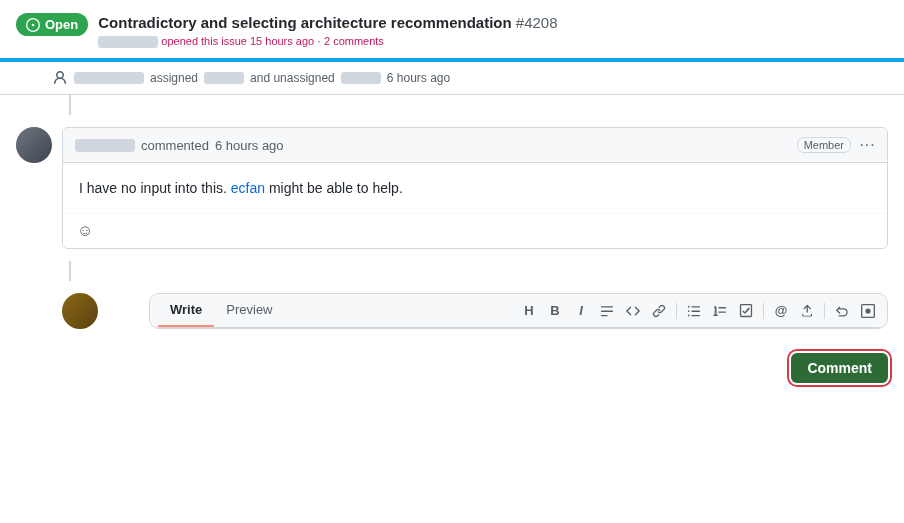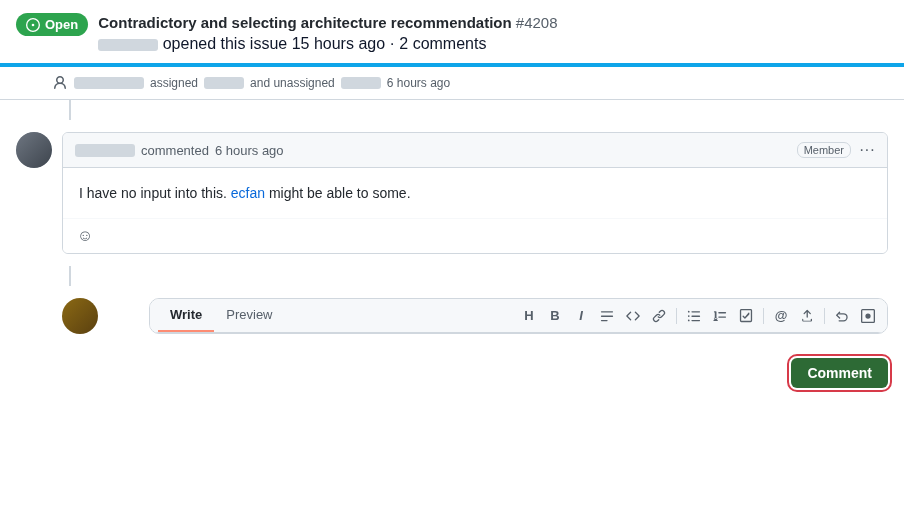--- a/index.html
+++ b/index.html
@@ -35,22 +35,22 @@
     }
     .open-badge svg { width: 14px; height: 14px; }
     .issue-title-block { flex: 1; }
     .issue-title {
       font-size: 15px;
       font-weight: 600;
       color: #24292f;
       line-height: 1.4;
     }
     .issue-meta {
-      font-size: 16px;
-      color: #0f172a;
+      font-size: 11px;
+      color: #be185d;
       margin-top: 2px;
     }
     .issue-meta .blurred {
       display: inline-block;
       background: #d0d7de;
       color: transparent;
       border-radius: 3px;
       width: 60px;
       height: 12px;
       vertical-align: middle;
@@ -370,21 +370,21 @@
         <span class="blurred"></span>
         <span>commented</span>
         <span>6 hours ago</span>
       </div>
       <div class="comment-header-right">
         <span class="member-badge">Member</span>
         <button class="more-btn">···</button>
       </div>
     </div>
     <div class="comment-body">
-      <span>I have no input into this. </span><span class="mention">ecfan</span><span> might be able to some.</span>
+      <span>I have no input into this. </span><span class="mention">ecfan</span><span> might be able to help.</span>
     </div>
     <div class="comment-footer">
       <button class="emoji-btn">☺</button>
     </div>
   </div>
 </div>
 
 <div style="display:flex; padding-left:52px;">
   <div class="left-border-line"></div>
 </div>

